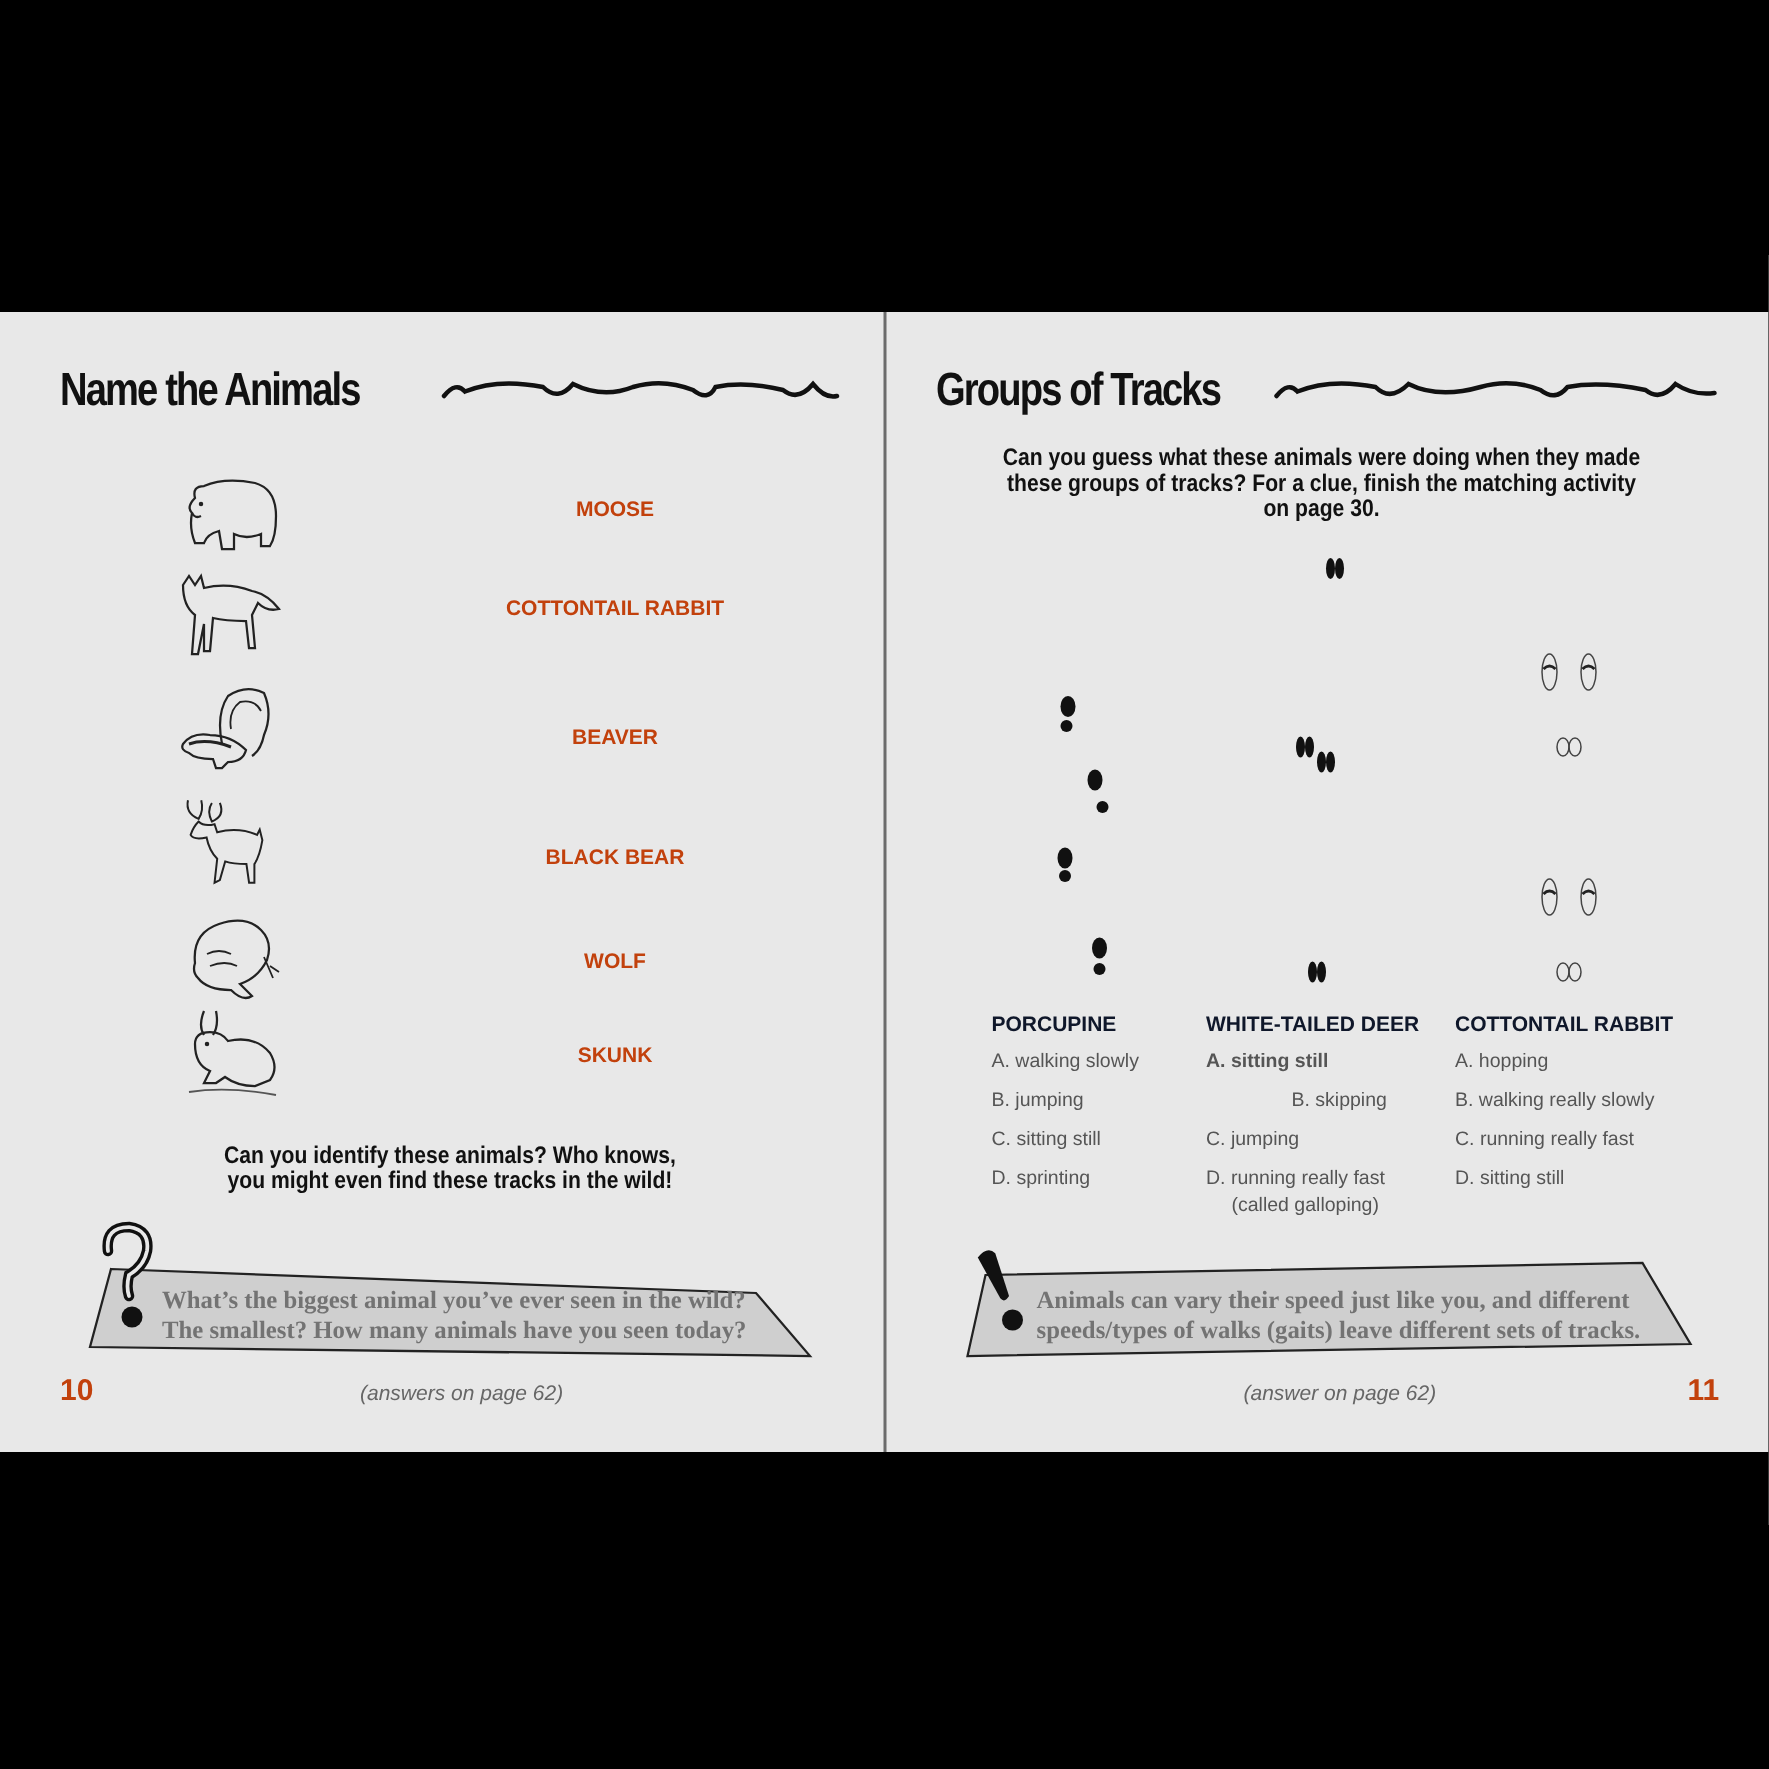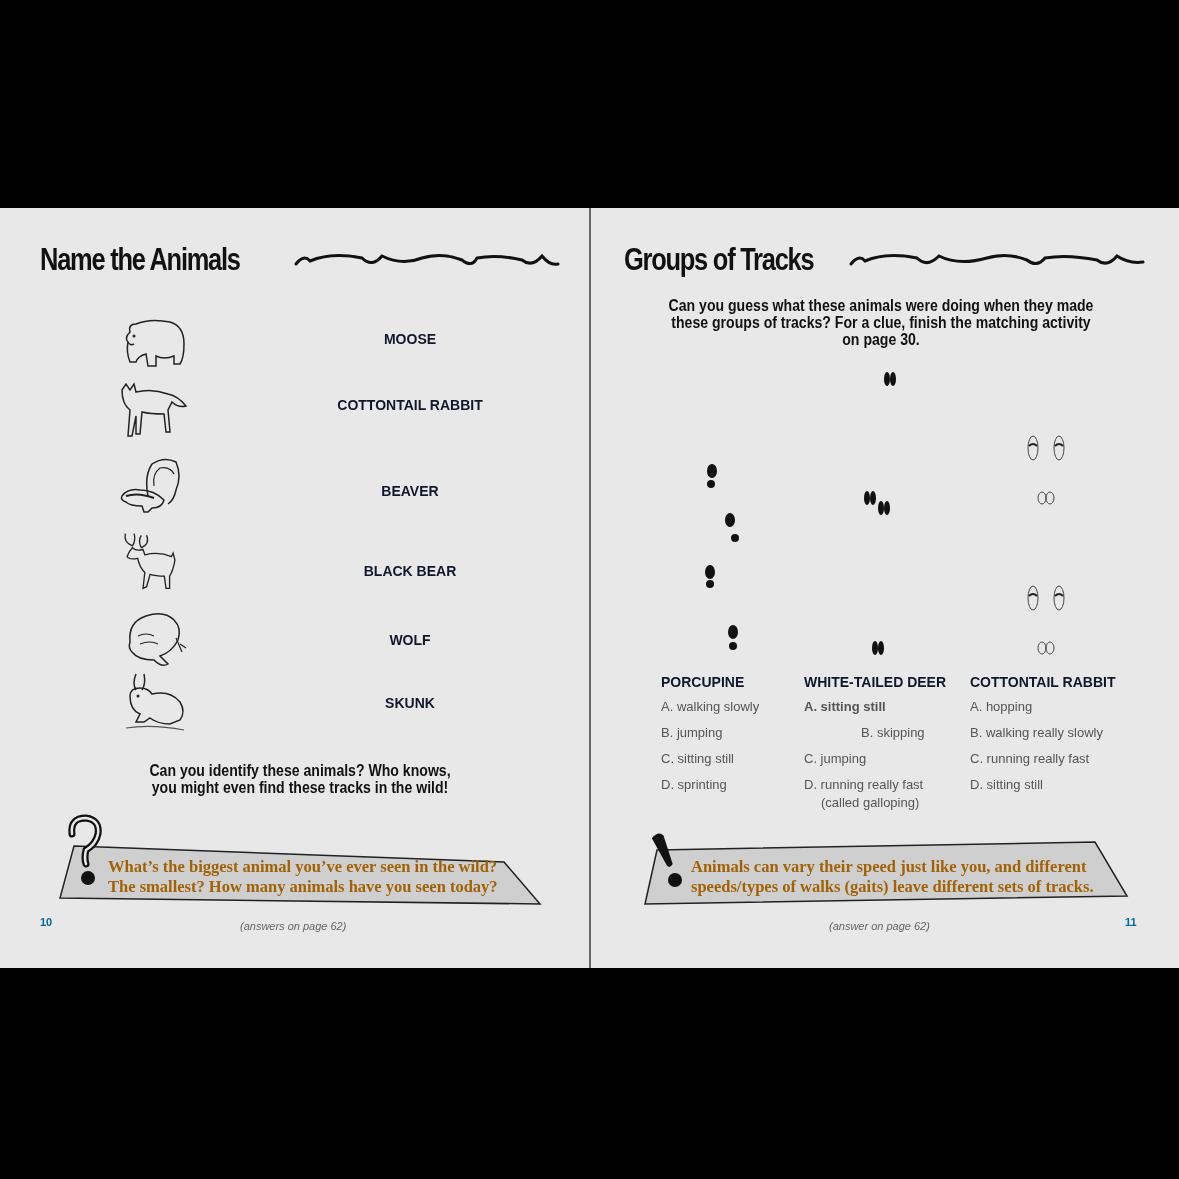--- a/index.html
+++ b/index.html
@@ -5,26 +5,26 @@
   html,body{margin:0;padding:0;background:#000;}
   body{width:1179px;height:1179px;position:relative;overflow:hidden;font-family:"Liberation Sans",sans-serif;}
   .spread{position:absolute;left:0;top:208px;width:1179px;height:760px;background:#e8e8e8;}
   .divider{position:absolute;left:589px;top:0;width:2px;height:760px;background:#6b6b6b;}
   .page{position:absolute;top:0;height:760px;}
   .page.left{left:0;width:647px;padding-left:28px;}
   .page.right{left:591px;width:704px;}
   .title{position:absolute;font-family:"Liberation Sans",sans-serif;font-weight:bold;font-size:31px;letter-spacing:-1.5px;color:#111;transform:scaleX(0.82);transform-origin:left center;white-space:nowrap;}
   .squiggle{position:absolute;}
   .animal-icon{position:absolute;width:70px;height:62px;}
-  .animal-name{position:absolute;width:300px;text-align:center;font-weight:bold;font-size:14px;color:#0f172a;}
+  .animal-name{position:absolute;width:300px;text-align:center;font-weight:bold;font-size:14px;color:#c2410c;}
   .prompt{position:absolute;text-align:center;font-weight:bold;font-size:16px;line-height:17px;color:#111;transform:scaleX(0.88);transform-origin:center;}
   .banner{position:absolute;}
-  .banner-text{position:absolute;font-family:"Liberation Serif",serif;font-size:16.5px;line-height:20px;color:#a16207;font-weight:bold;}
-  .pagenum{position:absolute;font-weight:bold;font-size:11px;color:#0369a1;}
-  .answers{position:absolute;font-style:italic;font-size:11px;color:#666;}
+  .banner-text{position:absolute;font-family:"Liberation Serif",serif;font-size:16.5px;line-height:20px;color:#737373;font-weight:bold;}
+  .pagenum{position:absolute;font-weight:bold;font-size:20px;color:#c2410c;}
+  .answers{position:absolute;font-style:italic;font-size:14px;color:#666;}
   .col-head{position:absolute;font-weight:bold;font-size:14px;color:#0f172a;white-space:nowrap;}
   .option{position:absolute;font-size:13px;color:#555;white-space:nowrap;line-height:18px;text-align:center;}
   .track{position:absolute;}
 </style>
 </head>
 <body>
 
 <div class="spread">
   <div class="divider"></div>
 

